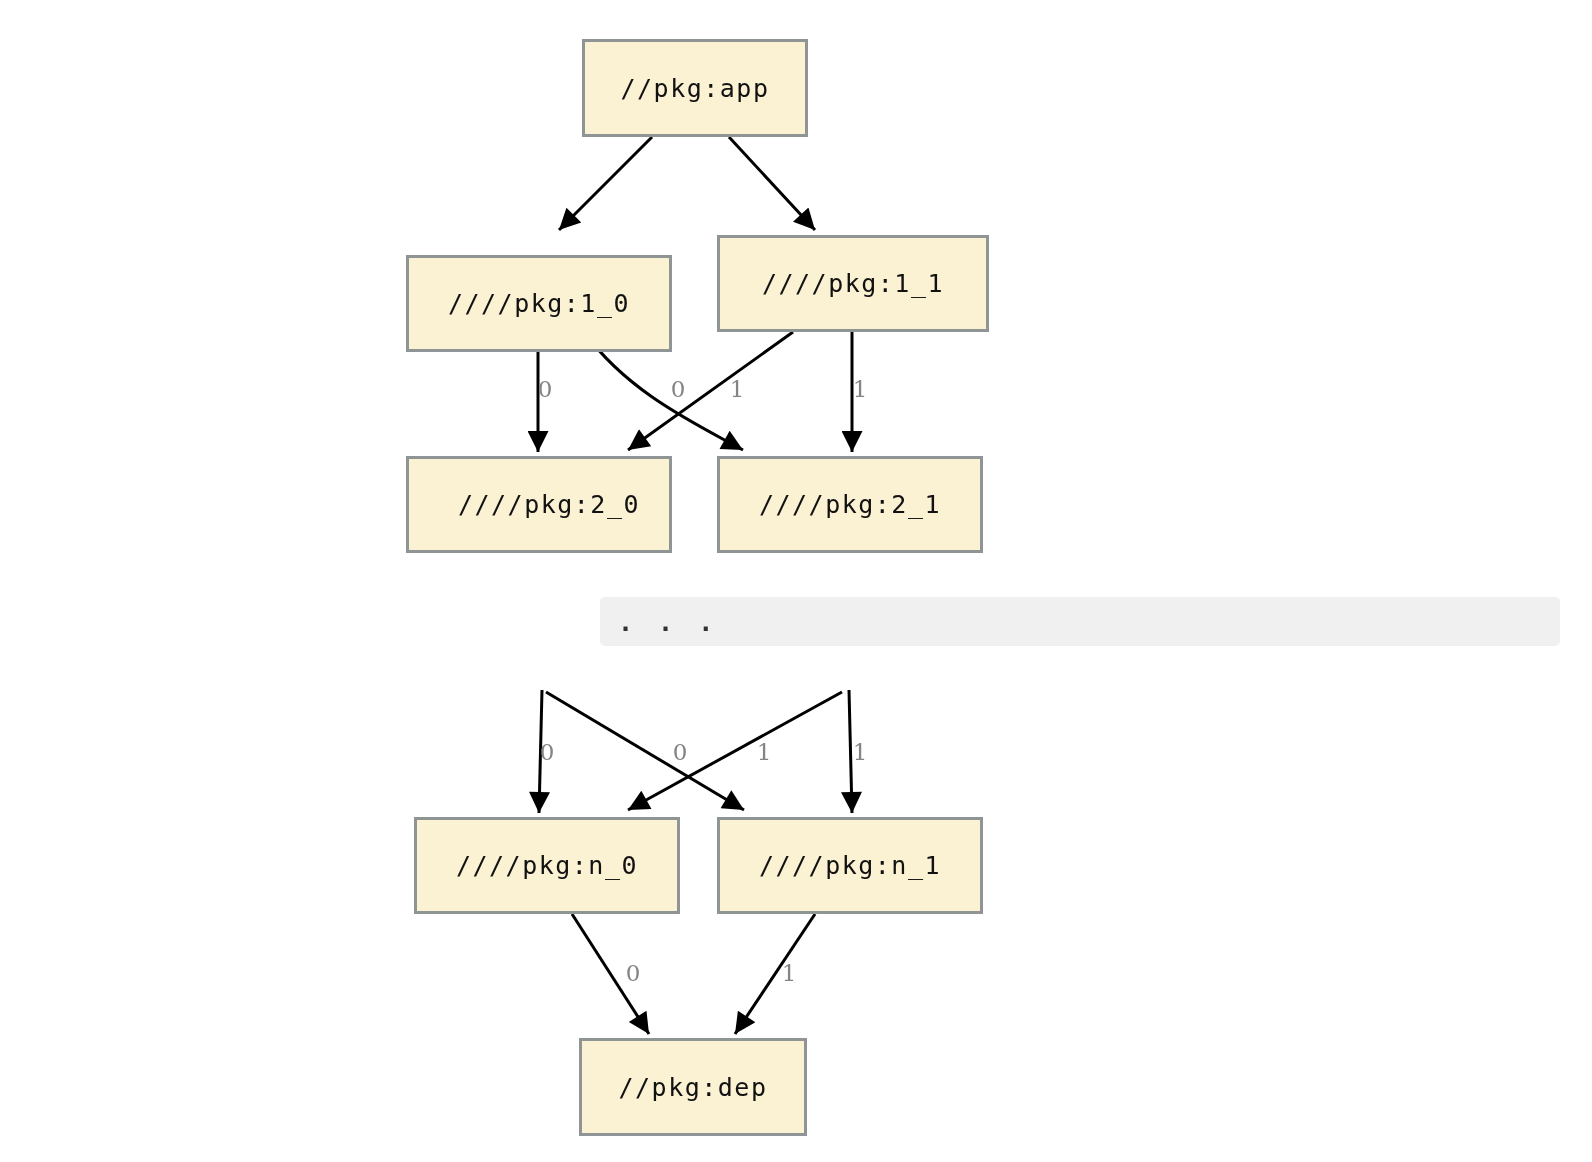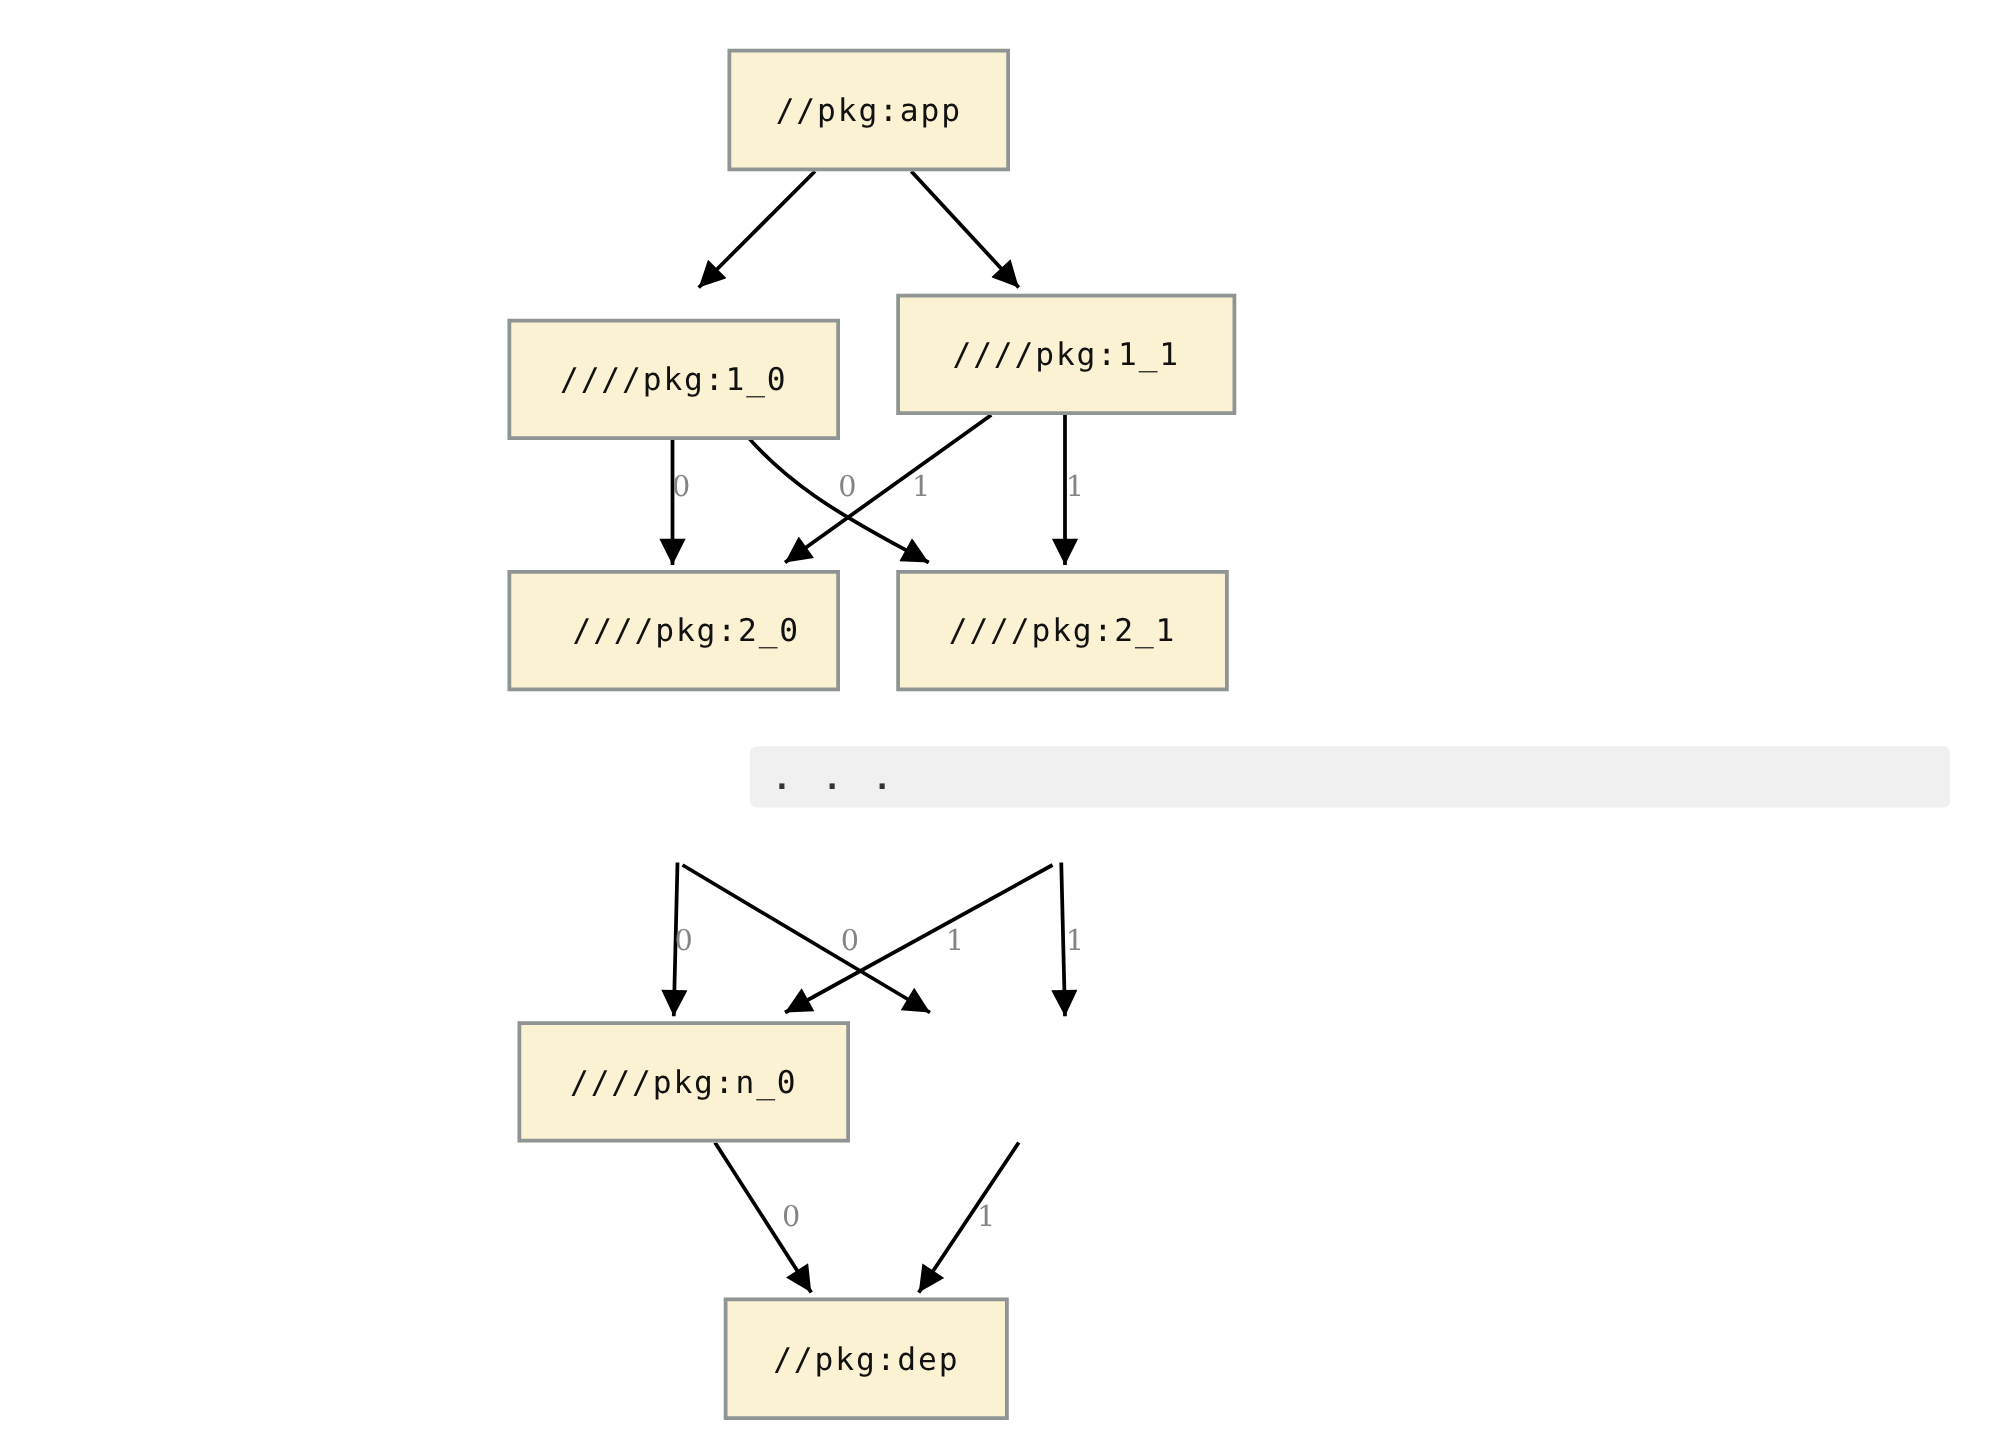--- a/index.html
+++ b/index.html
@@ -131,18 +131,21 @@
   </div>
 
   <div class="ellipsis-band">
     <span>. . .</span>
   </div>
 
   <div class="node" style="left:414px; top:817px; width:266px; height:97px;">
     <span>////pkg:n_0</span>
   </div>
 
+  <div class="node" style="left:717px; top:817px; width:266px; height:97px;">
+    <span>////pkg:n_1</span>
+  </div>
 
   <div class="node" style="left:579px; top:1038px; width:228px; height:98px;">
     <span>//pkg:dep</span>
   </div>
 
 </div>
 
 </body></html>

